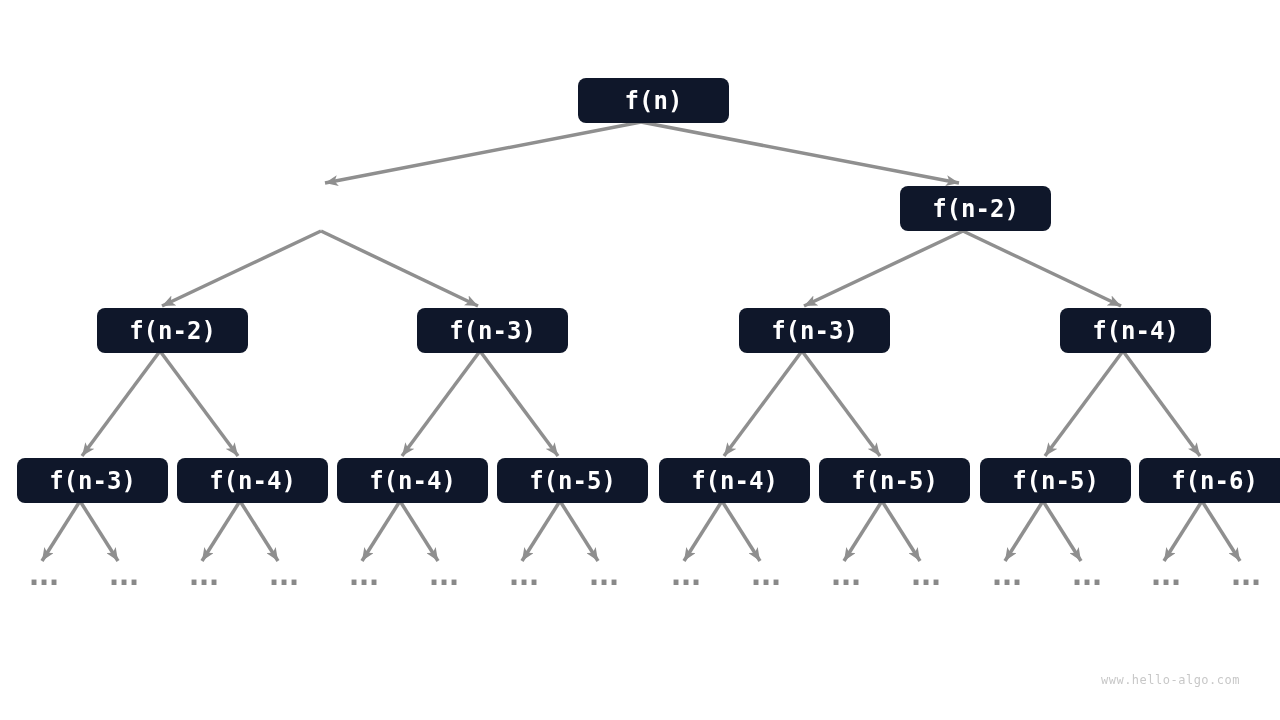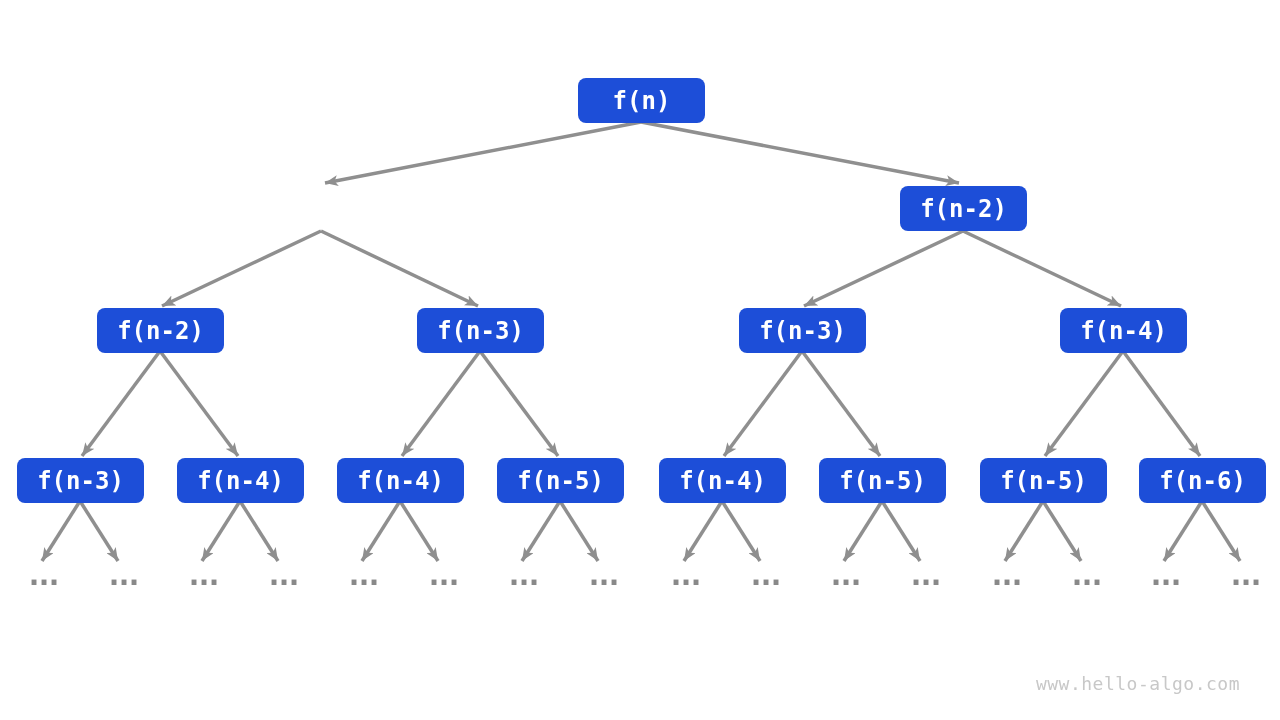--- a/index.html
+++ b/index.html
@@ -11,23 +11,23 @@
     background: #ffffff;
     overflow: hidden;
   }
   #edges {
     position: absolute;
     left: 0; top: 0;
     width: 1280px; height: 720px;
   }
   .node {
     position: absolute;
-    width: 127px;
+    width: 151px;
     height: 45px;
-    background: #1d4ed8;
+    background: #0f172a;
     border-radius: 8px;
     display: flex;
     align-items: center;
     justify-content: center;
   }
   .node-label {
     color: #ffffff;
     font-family: "DejaVu Sans Mono", "Liberation Mono", monospace;
     font-weight: bold;
     font-size: 24px;
@@ -45,21 +45,21 @@
     line-height: 1;
     letter-spacing: -8px;
     white-space: nowrap;
   }
   .watermark {
     position: absolute;
     top: 673px;
     right: 40px;
     color: #C8C8C8;
     font-family: "DejaVu Sans Mono", "Liberation Mono", monospace;
-    font-size: 18px;
+    font-size: 12px;
     letter-spacing: 0.5px;
   }
 </style>
 </head>
 <body>
 
 <div id="stage">
 
   <svg id="edges" width="1280" height="720" viewBox="0 0 1280 720" xmlns="http://www.w3.org/2000/svg">
     <defs>

